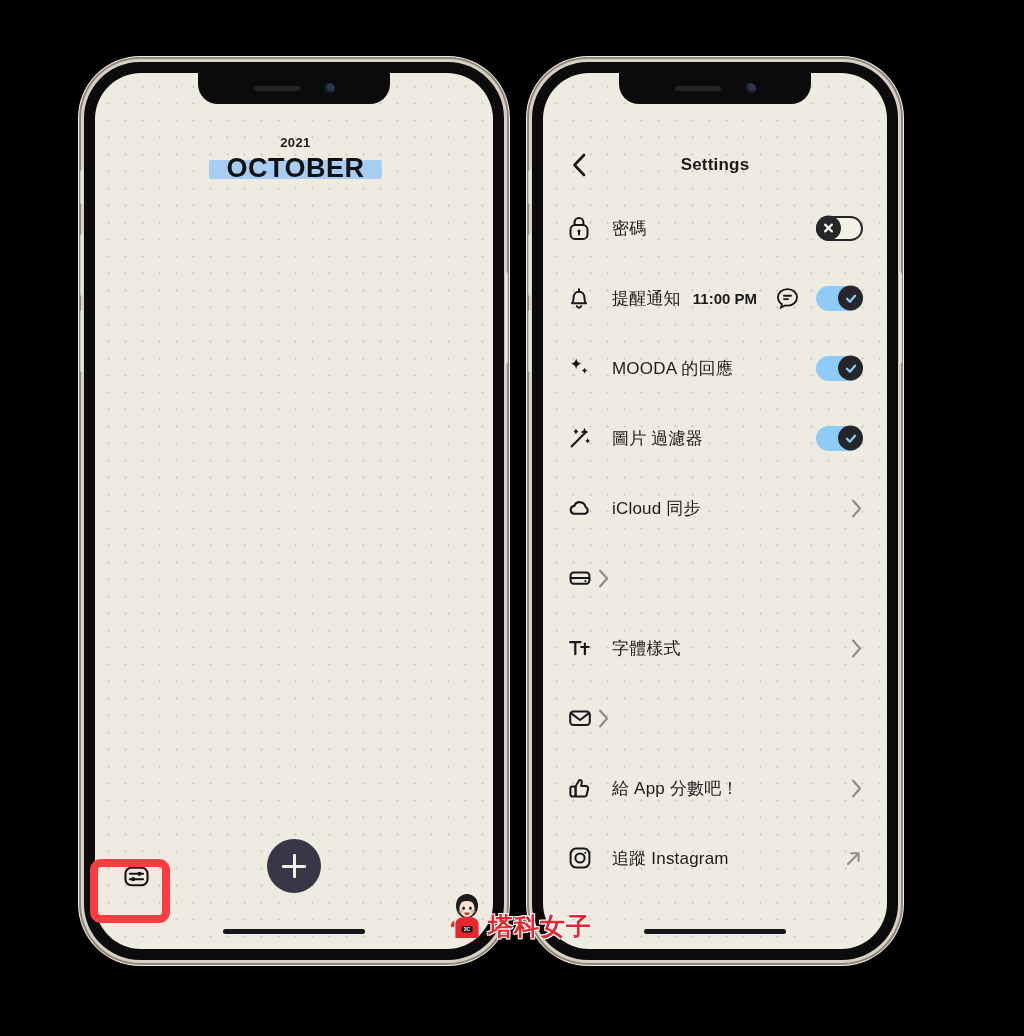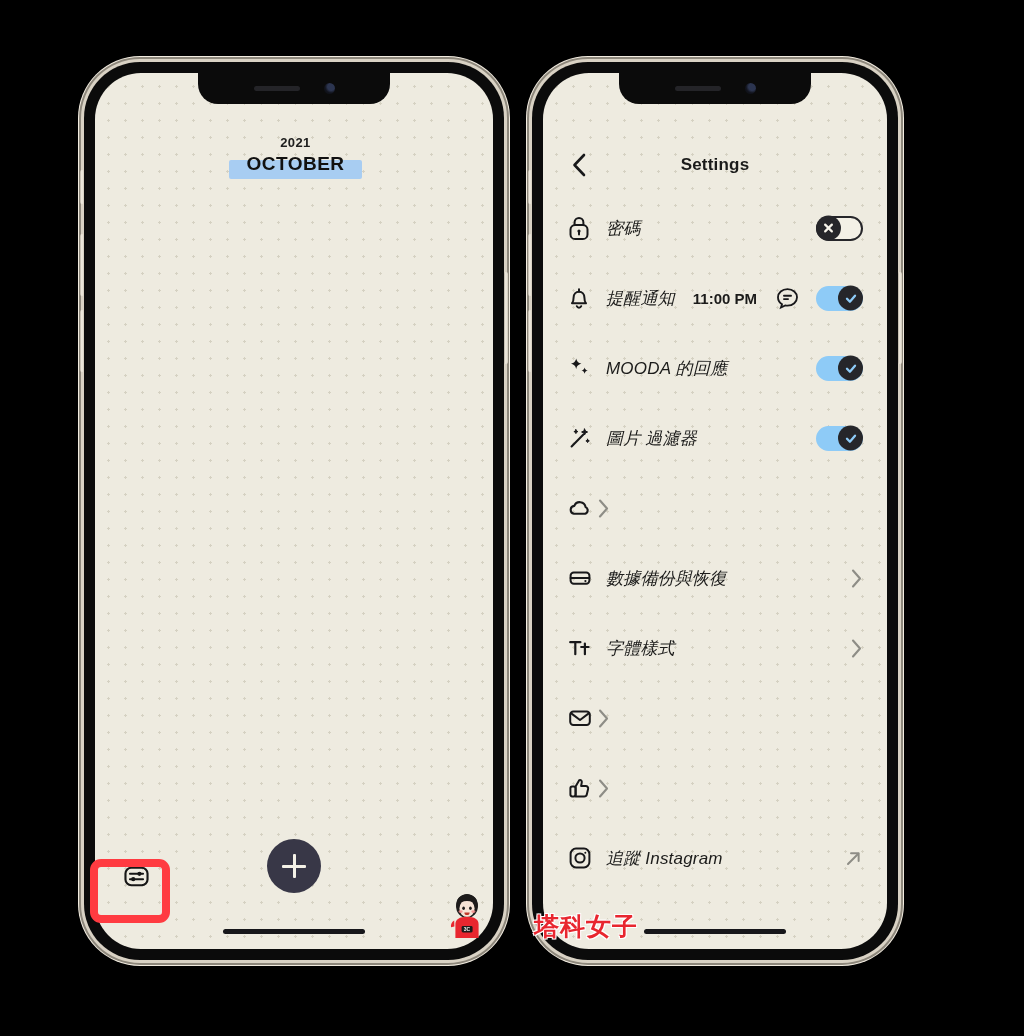--- a/index.html
+++ b/index.html
@@ -61,21 +61,21 @@
   
   .cal-head { position: absolute; left: 3px; right: 0; top: 62px; text-align: center; }
   .cal-year { font-size: 13px; font-weight: 700; color: #20201f; letter-spacing: .4px; }
   .cal-month-wrap { position: relative; display: inline-block; margin-top: 3px; }
   .cal-hl {
     position: absolute; left: -17px; right: -17px; top: 7px; height: 19px;
     background: #a8cdf2; border-radius: 2px; z-index: 0;
   }
   .cal-month {
     position: relative; z-index: 1;
-    font-size: 19px; font-weight: 700; color: #111; letter-spacing: .5px;
+    font-size: 27px; font-weight: 700; color: #111; letter-spacing: .5px;
   }
 
   .fab {
     position: absolute; left: 50%; transform: translateX(-50%); bottom: 56px;
     width: 54px; height: 54px; border-radius: 50%;
     background: #383747; display: flex; align-items: center; justify-content: center;
     z-index: 4;
   }
   .fab .plus { position: relative; width: 24px; height: 24px; }
   .fab .plus::before, .fab .plus::after {
@@ -107,24 +107,23 @@
     letter-spacing: .2px;
   }
 
   .rows { position: absolute; left: 0; right: 0; top: 120px; bottom: 0; }
   .row {
     position: relative; height: 70px; display: flex; align-items: center;
     padding: 0 24px 0 24px;
   }
   .row .ico { width: 30px; flex: 0 0 30px; display: flex; align-items: center; justify-content: flex-start; }
   .row .label {
-    flex: 1 1 auto; margin-left: 9px;
+    flex: 1 1 auto; margin-left: 15px;
     font-size: 17px; color: #1b1b1a; font-weight: 500; letter-spacing: .2px;
     white-space: nowrap;
-    font-style: italic;
   }
   .row .time { font-size: 15px; font-weight: 700; color: #1b1b1a; margin-right: 18px; }
   .row .bubble { margin-right: 16px; display: flex; align-items: center; }
   .chev { color: #8e8d86; display: flex; align-items: center; }
 
   
   .tog { width: 47px; height: 25px; position: relative; flex: 0 0 47px; }
   .tog .track {
     position: absolute; inset: 0; border-radius: 13px;
   }
@@ -143,21 +142,20 @@
   .tog.off .knob { left: 0; }
 
   .wm {
     position: absolute; left: 448px; top: 893px; z-index: 40;
     display: flex; align-items: flex-end; gap: 2px;
   }
   .wm .txt {
     font-size: 25px; font-weight: 700; color: #e8262f;
     letter-spacing: 1px; line-height: 1;
     text-shadow: 1px 1px 0 #fff, -1px 1px 0 #fff, 1px -1px 0 #fff, -1px -1px 0 #fff;
-    margin-left: 46px;
   }
   svg { display: block; }
 </style>
 </head>
 <body>
 
 <div id="stage">
 
   <div class="phone left">
     <div class="sbtn l" style="top:108px;height:34px;"></div>
@@ -305,36 +303,36 @@
             </span>
           </span>
         </div>
 
         <div class="row">
           <span class="ico">
             <svg width="26" height="26" viewBox="0 0 26 26" fill="none" stroke="#18181a" stroke-width="2.1" stroke-linecap="round" stroke-linejoin="round">
               <path d="M6.9 18.8A4.0 4.0 0 0 1 7.3 10.9a5.9 5.9 0 0 1 11.3 1.2 3.6 3.6 0 0 1-.5 6.7z"></path>
             </svg>
           </span>
+          <span class="label">iCloud 同步</span>
           <span class="chev">
             <svg width="13" height="21" viewBox="0 0 13 21" fill="none" stroke="#8e8d86" stroke-width="2.1" stroke-linecap="round" stroke-linejoin="round">
               <polyline points="3,2.5 10,10.5 3,18.5"></polyline>
             </svg>
           </span>
         </div>
 
         <div class="row">
           <span class="ico">
             <svg width="26" height="26" viewBox="0 0 26 26" fill="none" stroke="#18181a" stroke-width="2" stroke-linecap="round" stroke-linejoin="round">
               <rect x="3.6" y="7.4" width="18.8" height="11.4" rx="3.2"></rect>
               <line x1="3.6" y1="13.1" x2="22.4" y2="13.1"></line>
               <circle cx="18.4" cy="16.1" r="1.1" fill="#18181a" stroke="none"></circle>
             </svg>
           </span>
-          <span class="label">數據備份與恢復</span>
           <span class="chev">
             <svg width="13" height="21" viewBox="0 0 13 21" fill="none" stroke="#8e8d86" stroke-width="2.1" stroke-linecap="round" stroke-linejoin="round">
               <polyline points="3,2.5 10,10.5 3,18.5"></polyline>
             </svg>
           </span>
         </div>
 
         <div class="row">
           <span class="ico">
             <svg width="26" height="26" viewBox="0 0 26 26" fill="none" stroke="#18181a" stroke-width="2.2" stroke-linecap="round">
@@ -367,20 +365,21 @@
           </span>
         </div>
 
         <div class="row">
           <span class="ico">
             <svg width="26" height="26" viewBox="0 0 26 26" fill="none" stroke="#18181a" stroke-width="2" stroke-linecap="round" stroke-linejoin="round">
               <path d="M8.6 11.4l3.6-6.2c1.7-.6 2.9.5 2.6 2.2l-.7 3.6h4.6c1.7 0 2.8 1.3 2.4 3l-1.3 5.4c-.3 1.3-1.3 2.0-2.6 2.0H8.6z"></path>
               <rect x="3.4" y="11.4" width="5.2" height="10.0" rx="1.8"></rect>
             </svg>
           </span>
+          <span class="label">給 App 分數吧！</span>
           <span class="chev">
             <svg width="13" height="21" viewBox="0 0 13 21" fill="none" stroke="#8e8d86" stroke-width="2.1" stroke-linecap="round" stroke-linejoin="round">
               <polyline points="3,2.5 10,10.5 3,18.5"></polyline>
             </svg>
           </span>
         </div>
 
         <div class="row">
           <span class="ico">
             <svg width="26" height="26" viewBox="0 0 26 26" fill="none" stroke="#18181a" stroke-width="2" stroke-linecap="round" stroke-linejoin="round">

